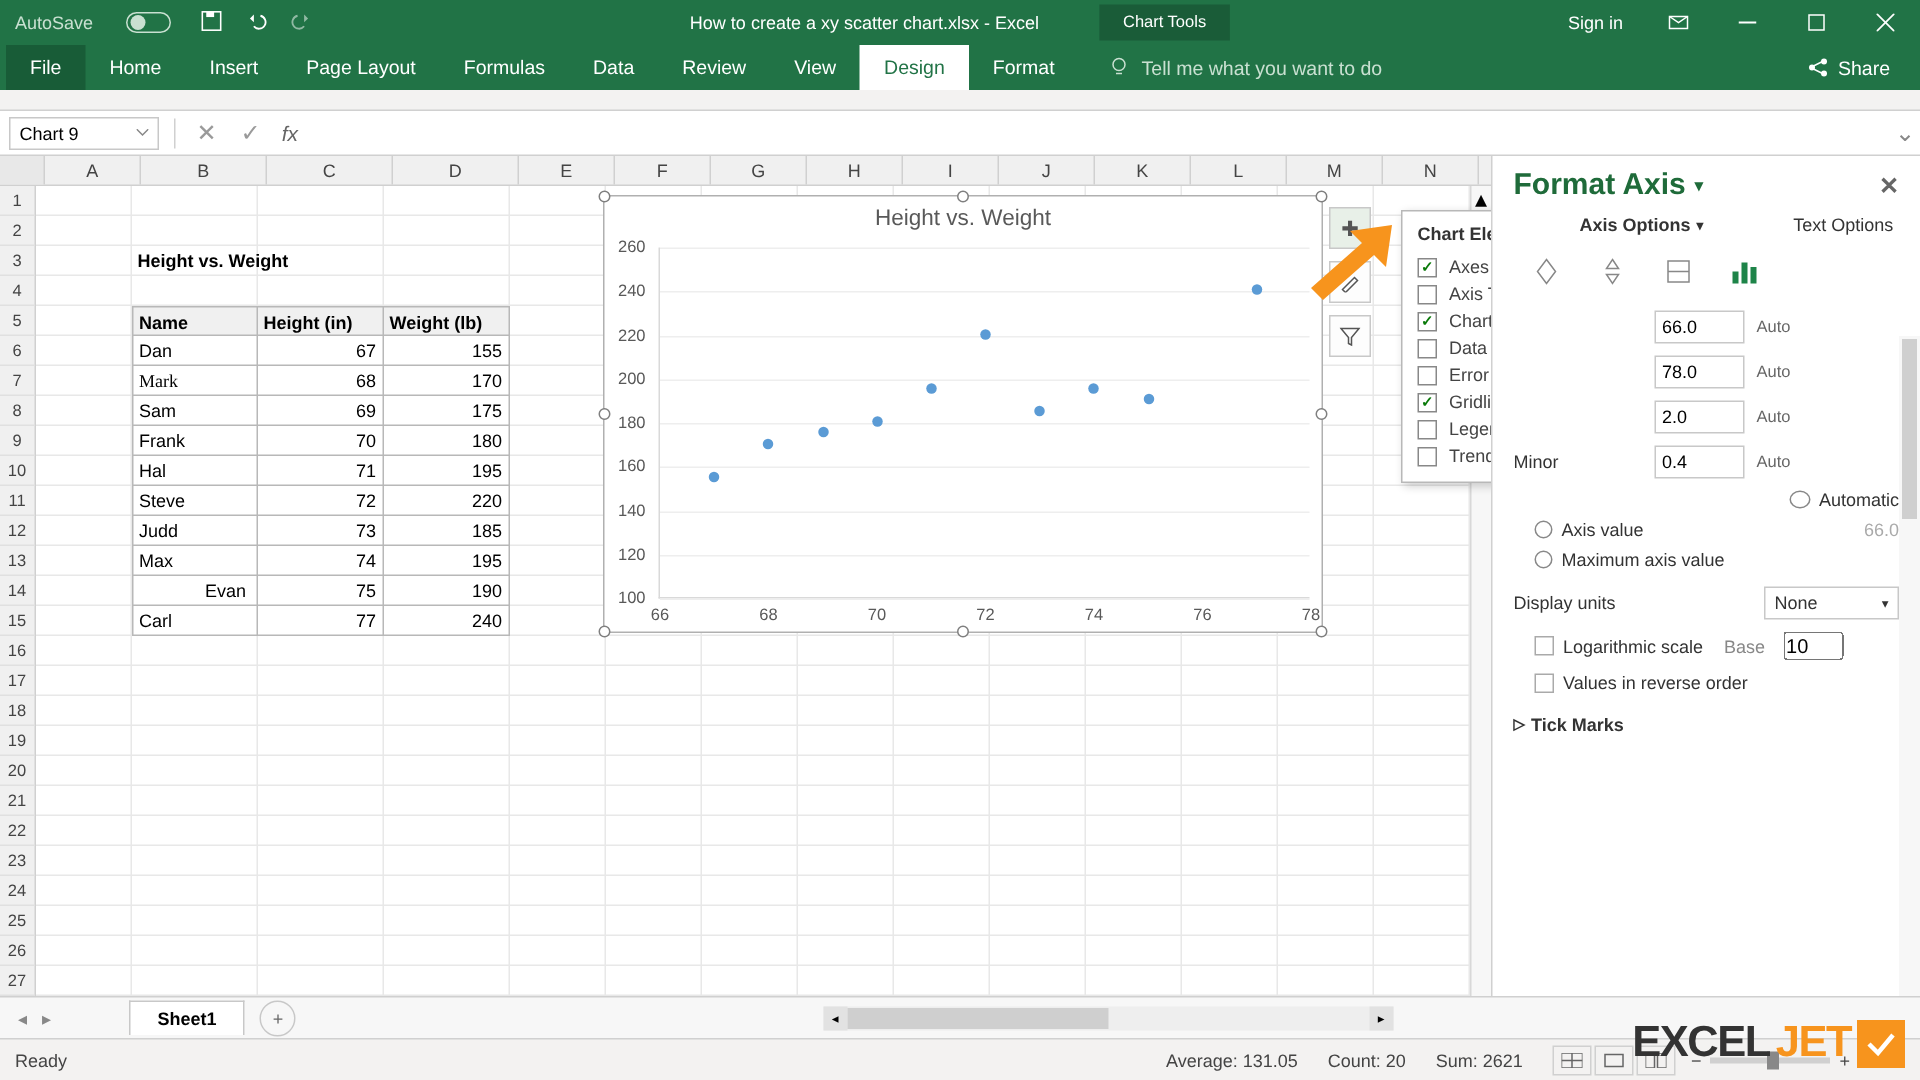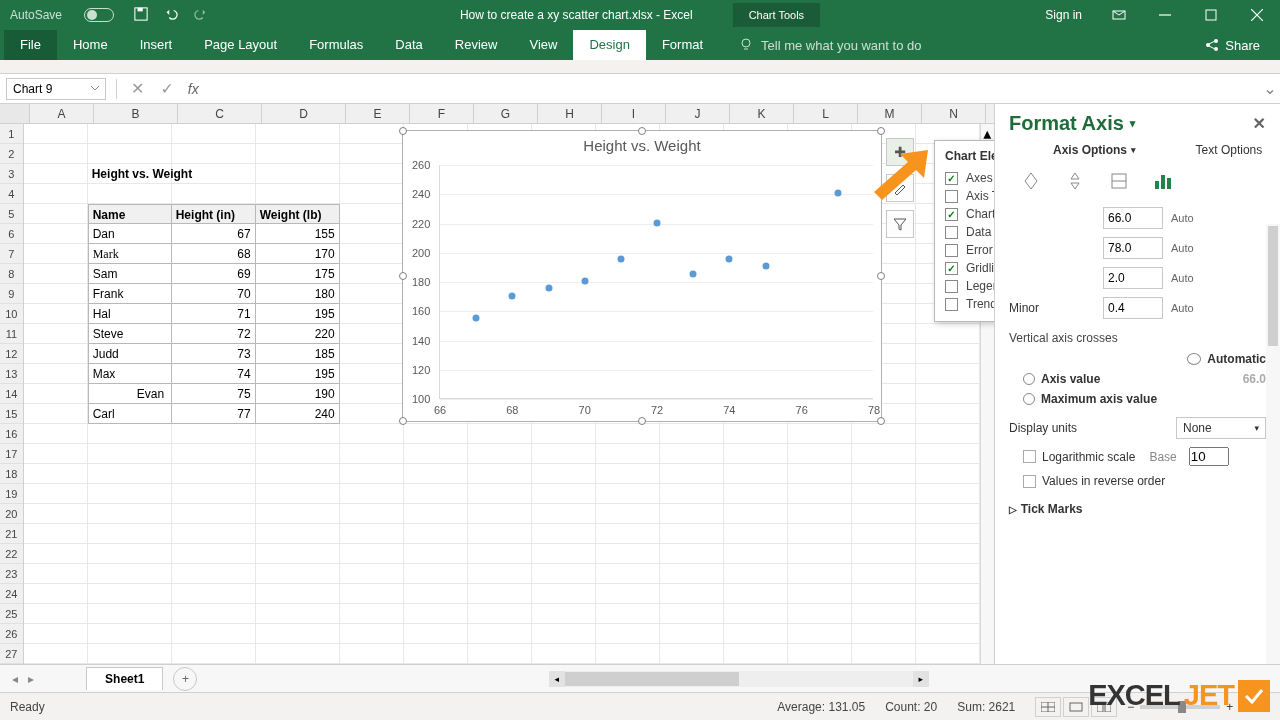--- a/index.html
+++ b/index.html
@@ -98,21 +98,21 @@
 .pane .subtabs .st.active { font-weight:600; }
 .pane .icontabs { display:flex; gap:20px; padding:4px 0 10px 10px; }
 .pane .icontabs .it { width:24px; height:24px; display:flex; align-items:center; justify-content:center; }
 .pane .icontabs .it.active svg rect { fill:#1e8449; }
 .pane .section { font-size:12px; color:#333; }
 .pane .frow { display:flex; align-items:center; gap:8px; padding:4px 0; }
 .pane .frow .lbl { width:86px; font-size:12px; flex-shrink:0; }
 .pane .frow .inp { width:60px; height:22px; border:1px solid #c8c8c8; font-size:12px; padding:0 4px; }
 .pane .frow .auto { font-size:11px; color:#666; }
 .pane .subhead { font-size:12px; color:#444; padding:8px 0 4px; }
-.pane .radio { display:flex; align-items:center; gap:6px; font-size:12px; padding:3px 0 3px 14px;font-weight:bold; }
+.pane .radio { display:flex; align-items:center; gap:6px; font-size:12px; padding:3px 0 3px 14px; }
 .pane .radio .r { width:12px; height:12px; border:1px solid #888; border-radius:50%; display:flex; align-items:center; justify-content:center; }
 .pane .radio .r.sel::after { content:""; width:6px; height:6px; background:#444; border-radius:50%; }
 .pane .sel { width:90px; height:22px; border:1px solid #c8c8c8; font-size:12px; display:flex; align-items:center; padding:0 6px; margin-left:auto; }
 .pane .chk { display:flex; align-items:center; gap:6px; font-size:12px; padding:4px 0 4px 14px; }
 .pane .chk .c { width:13px; height:13px; border:1px solid #aaa; }
 .pane .tick { font-size:12px; font-weight:600; padding-top:10px; display:flex; align-items:center; gap:4px; }
 .pane .vsb { width:14px; position:absolute; right:0; top:120px; bottom:0; background:#f7f7f7; }
 .pane .vsb .t { width:10px; margin:2px; background:#cfcfcf; height:120px; }
 
 
@@ -885,21 +885,20 @@
     <div class="frow">
         <span class="lbl"></span>
         <input class="inp" value="2.0" style="">
         <span class="auto">Auto</span>
       </div>
     <div class="frow">
         <span class="lbl">Minor</span>
         <input class="inp" value="0.4" style="">
         <span class="auto">Auto</span>
       </div>
-    <div class="subhead">Vertical axis crosses</div>
     <div class="radio">
         <div class="r sel"></div>
         <span>Automatic</span>
       </div>
     <div class="radio">
         <div class="r"></div>
         <span>Axis value</span>
         <span style="margin-left:auto;color:#aaa">66.0</span>
       </div>
     <div class="radio">

